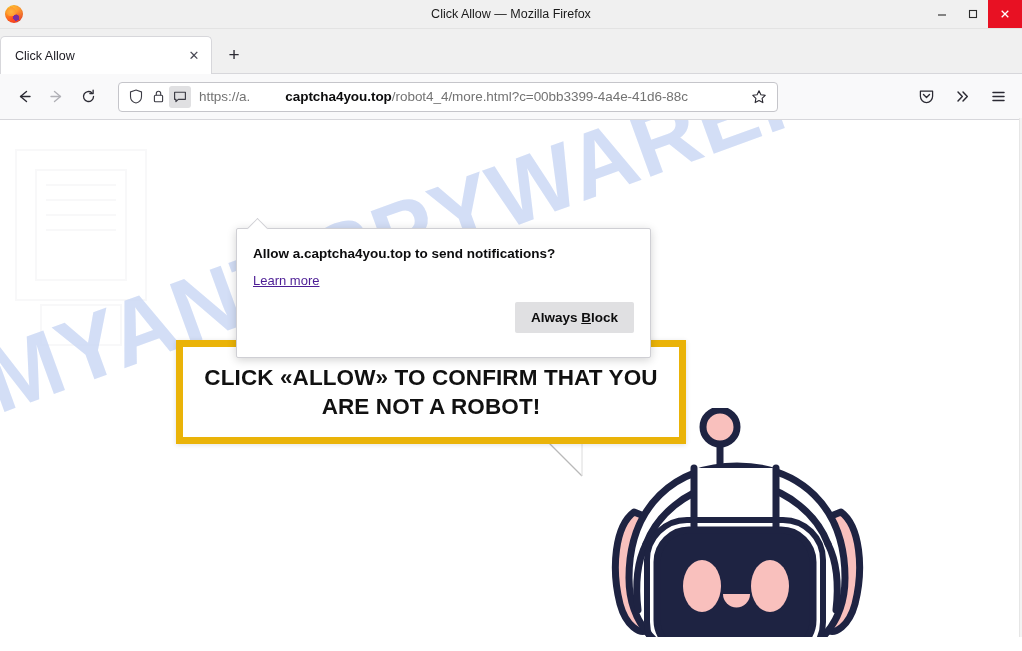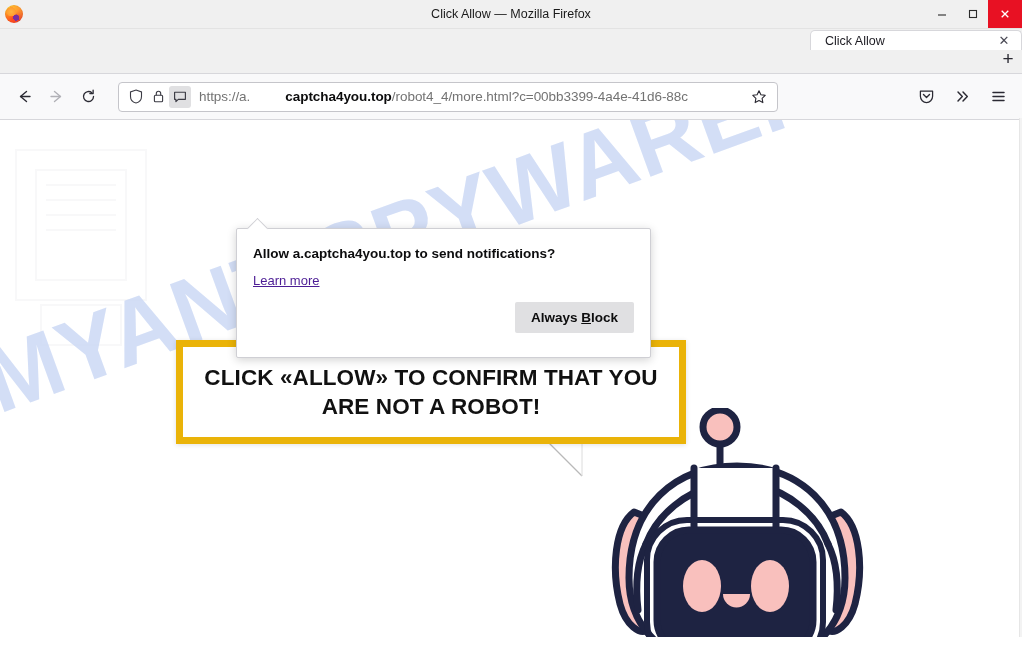--- a/index.html
+++ b/index.html
@@ -74,21 +74,20 @@
   .win-btn svg { display: block; }
 
   
   .tabstrip {
     height: 44px;
     background: #f0f0f0;
     display: flex;
     align-items: flex-end;
     border-bottom: 1px solid #d7d7db;
     position: relative;
-    flex-direction: column;
   }
   .tab {
     width: 212px;
     height: 38px;
     background: #ffffff;
     border: 1px solid #d7d7db;
     border-bottom: none;
     border-radius: 5px 5px 0 0;
     display: flex;
     align-items: center;

